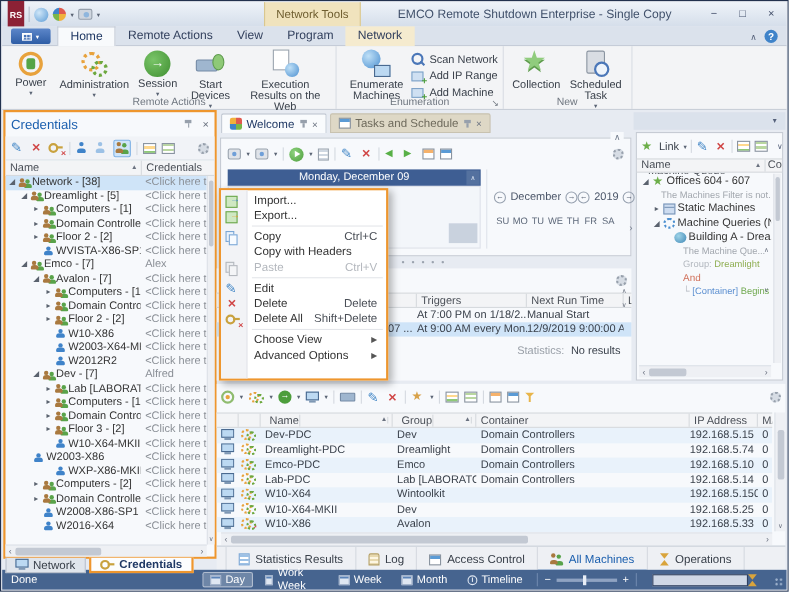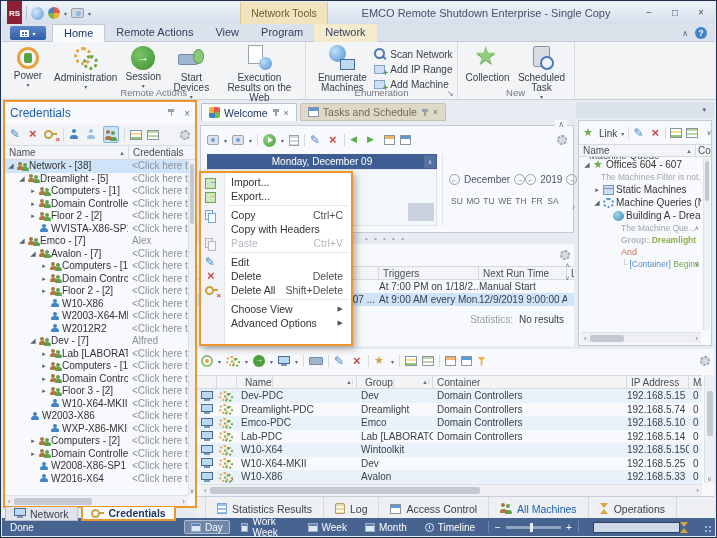--- a/index.html
+++ b/index.html
@@ -220,21 +220,21 @@
   .mqbox{left:577px;top:119px;right:4px;height:226px;}
   .mqtool{position:absolute;left:4px;top:3px;right:3px;height:18px;display:flex;align-items:center;gap:4px;font-size:10px;}
   .mqhdr{position:absolute;left:0;top:23px;right:0;height:13px;display:flex;background:#f3f4f6;border-top:1px solid #d6dade;border-bottom:1px solid #d6dade;font-size:10px;color:#4a4f57;}
   .mqhdr .c1{flex:1;display:flex;align-items:center;padding-left:4px;border-right:1px solid #d6dade;}
   .mqhdr .c2{width:15px;display:flex;align-items:center;padding-left:2px;}
   #mqTree{position:absolute;left:2px;top:37px;right:10px;bottom:15px;overflow:hidden;}
   .mqrow{display:flex;align-items:center;height:13px;font-size:10px;color:#333;gap:2px;white-space:nowrap;overflow:hidden;}
   .mqrow .exp{width:8px;flex:none;color:#5a626e;font-size:7px;text-align:center;}
   .mqnote{font-size:8.5px;color:#a2a7ae;height:12px;line-height:12px;position:relative;white-space:nowrap;overflow:hidden;}
   .mqnote .chev{position:absolute;right:2px;top:0;font-size:6px;color:#6b7280;}
-  .mqkv{font-size:8.5px;height:12px;line-height:12px;white-space:nowrap;overflow:hidden;font-weight:bold;}
+  .mqkv{font-size:8.5px;height:12px;line-height:12px;white-space:nowrap;overflow:hidden;}
   .mqkv .k{color:#b3b8bf;}.mqkv .v{color:#8fae52;}
   .mqand{font-size:9px;color:#d1705a;height:12px;line-height:12px;}
   .mqcond{font-size:8.5px;height:12px;line-height:12px;white-space:nowrap;overflow:hidden;position:relative;}
   .mqcond .tree{color:#b3b8bf;}.mqcond .br{color:#5b8fd0;}.mqcond .rest{color:#6fa84e;}
   .mqvscroll{position:absolute;right:1px;top:37px;bottom:15px;width:7px;background:#eef0f4;border-left:1px solid #dde1e8;}
   .mqhscroll{position:absolute;left:2px;right:10px;bottom:2px;height:11px;background:#eef0f4;border-top:1px solid #dde1e8;
     display:flex;align-items:center;font-size:8px;color:#6b7280;}
 
   
   .machpanel{position:absolute;left:196px;top:348px;right:2px;height:147px;background:#f7f9fc;}

